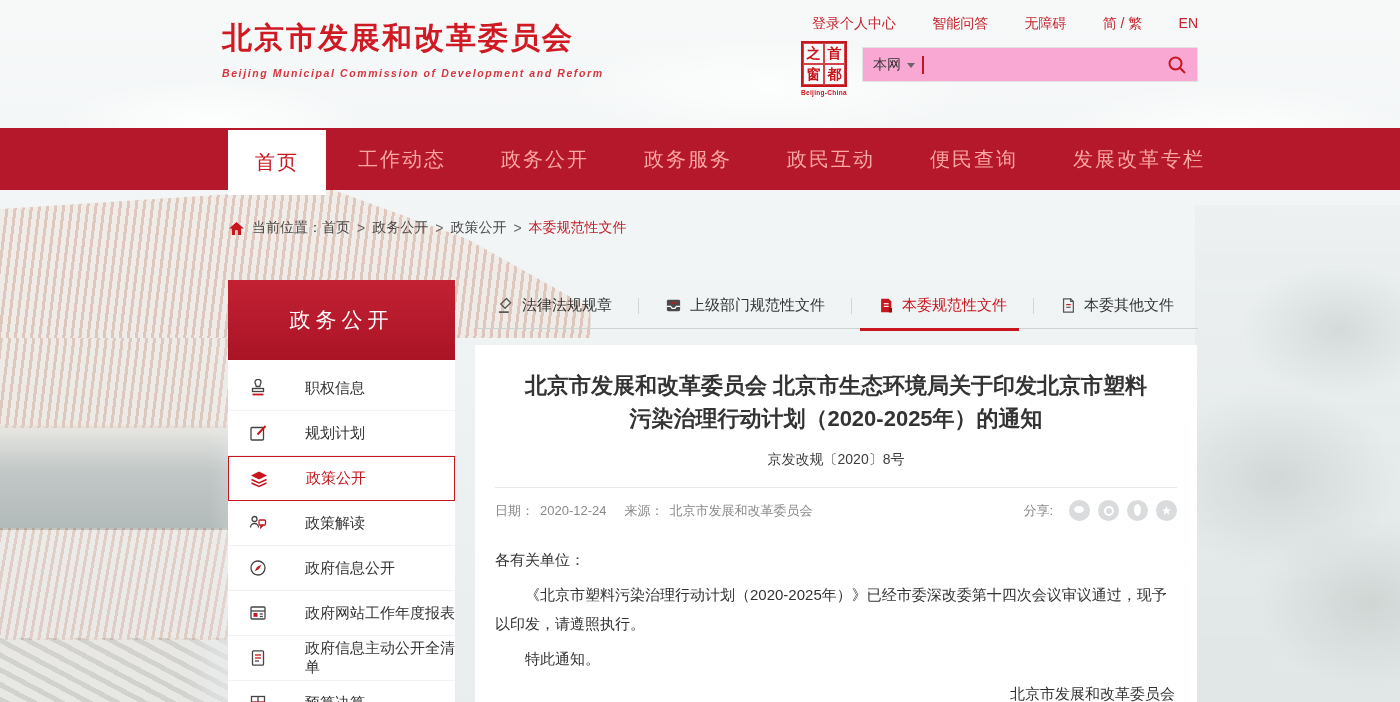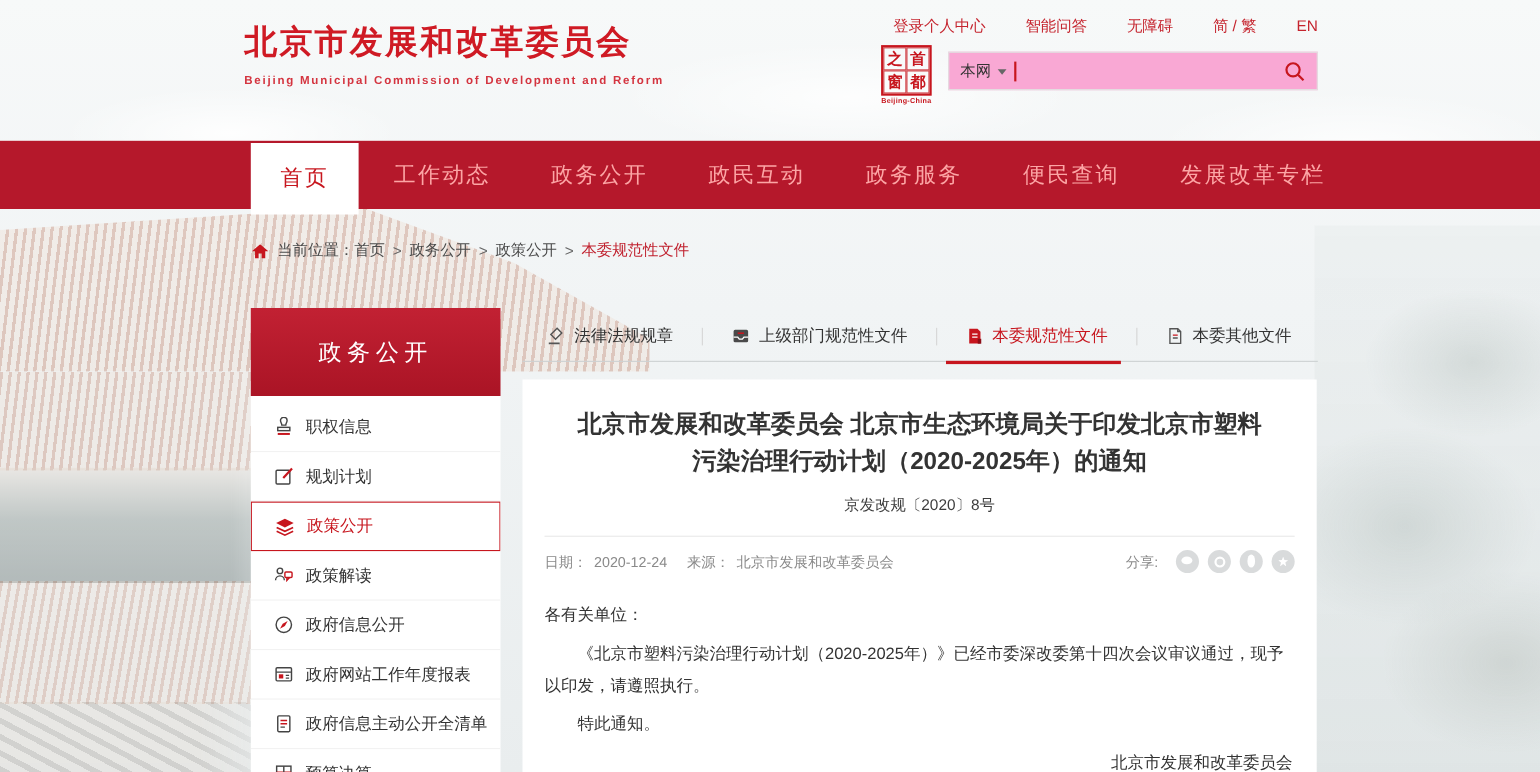--- a/index.html
+++ b/index.html
@@ -35,21 +35,21 @@
       radial-gradient(130px 90px at 70% 25%, rgba(150,164,158,.55), transparent 75%),
       radial-gradient(160px 120px at 40% 55%, rgba(140,156,150,.5), transparent 75%),
       radial-gradient(150px 110px at 85% 80%, rgba(150,160,152,.55), transparent 75%),
       linear-gradient(180deg, rgba(214,221,221,.4), rgba(198,208,206,.5)); }
 
   .fg { position:relative; z-index:2; }
 
   
   .logo { position:absolute; left:222px; top:18px; }
   .logo-title { font-size:30px; font-weight:bold; color:#cf1a24; letter-spacing:2px; }
-  .logo-sub { margin-top:8px; font-size:10.5px; font-weight:bold; color:#d43540; letter-spacing:1.6px; }
+  .logo-sub { margin-top:8px; font-size:10.5px; font-weight:bold; color:#d43540; letter-spacing:1.6px;font-style:italic; }
 
   .top-links { position:absolute; left:812px; top:15px; width:386px; display:flex;
     justify-content:space-between; align-items:flex-start; font-size:14px; color:#c5242e; }
   .top-link { cursor:pointer; white-space:nowrap; }
 
   .seal { position:absolute; left:798px; top:41px; width:52px; text-align:center; }
   .seal-box { width:46px; height:46px; margin:0 auto; border:2px solid #c7161e; display:grid;
     grid-template-columns:1fr 1fr; grid-template-rows:1fr 1fr; }
   .seal-box span { display:flex; align-items:center; justify-content:center;
     font-size:14px; font-weight:bold; color:#c7161e; border:0.5px solid rgba(199,22,30,.8); }
@@ -80,21 +80,21 @@
   .crumb { cursor:pointer; }
   .crumb-sep { margin:0 7px; color:#666; }
   .crumb.current { color:#c0212e; cursor:default; }
 
   
   .sidebar { position:absolute; left:228px; top:280px; width:227px; }
   .sidebar-header { height:80px; background:linear-gradient(180deg,#c22133,#aa1425); color:#fff;
     font-size:21px; letter-spacing:5px; display:flex; align-items:center; justify-content:center; }
   .sidebar-list { background:#fff; height:342px; overflow:hidden; padding-top:6px; }
   .side-item { height:45px; display:flex; align-items:center; padding-left:21px; font-size:15px;
-    color:#333; cursor:pointer; border-bottom:1px solid #f2f2f2; }
+    color:#333; cursor:pointer; border-bottom:1px solid #f2f2f2;gap:27px; }
   .side-item .ic { width:18px; height:18px; margin-right:11px; flex:0 0 18px; display:flex; align-items:center; }
   .side-item.active { border:1px solid #c7161e; color:#c7161e; }
 
   
   .tabs { position:absolute; left:475px; top:283px; width:723px; height:46px; display:flex;
     align-items:center; border-bottom:1px solid #ccd1d2; padding-left:22px; }
   .tab { display:flex; align-items:center; height:46px; font-size:15px; color:#333; cursor:pointer;
     position:relative; white-space:nowrap; }
   .tab .tic { margin-right:8px; display:flex; align-items:center; }
   .tab.active { color:#c7161e; }
@@ -181,22 +181,22 @@
           <line x1="13" y1="13" x2="18" y2="18" stroke="#c7161e" stroke-width="2"></line>
         </svg>
       </span>
     </div>
 
     <div class="navbar">
       <div class="nav-items">
         <div class="nav-item active">首页</div>
         <div class="nav-item">工作动态</div>
         <div class="nav-item">政务公开</div>
+        <div class="nav-item">政务服务</div>
         <div class="nav-item">政民互动</div>
-        <div class="nav-item">政务服务</div>
         <div class="nav-item">便民查询</div>
         <div class="nav-item">发展改革专栏</div>
       </div>
     </div>
 
     <div class="breadcrumb">
       <span class="home">
         <svg width="15" height="13" viewBox="0 0 16 14">
           <path d="M8 0 L16 7 H13 V14 H9.5 V9 H6.5 V14 H3 V7 H0 Z" fill="#c7161e"></path>
         </svg>

